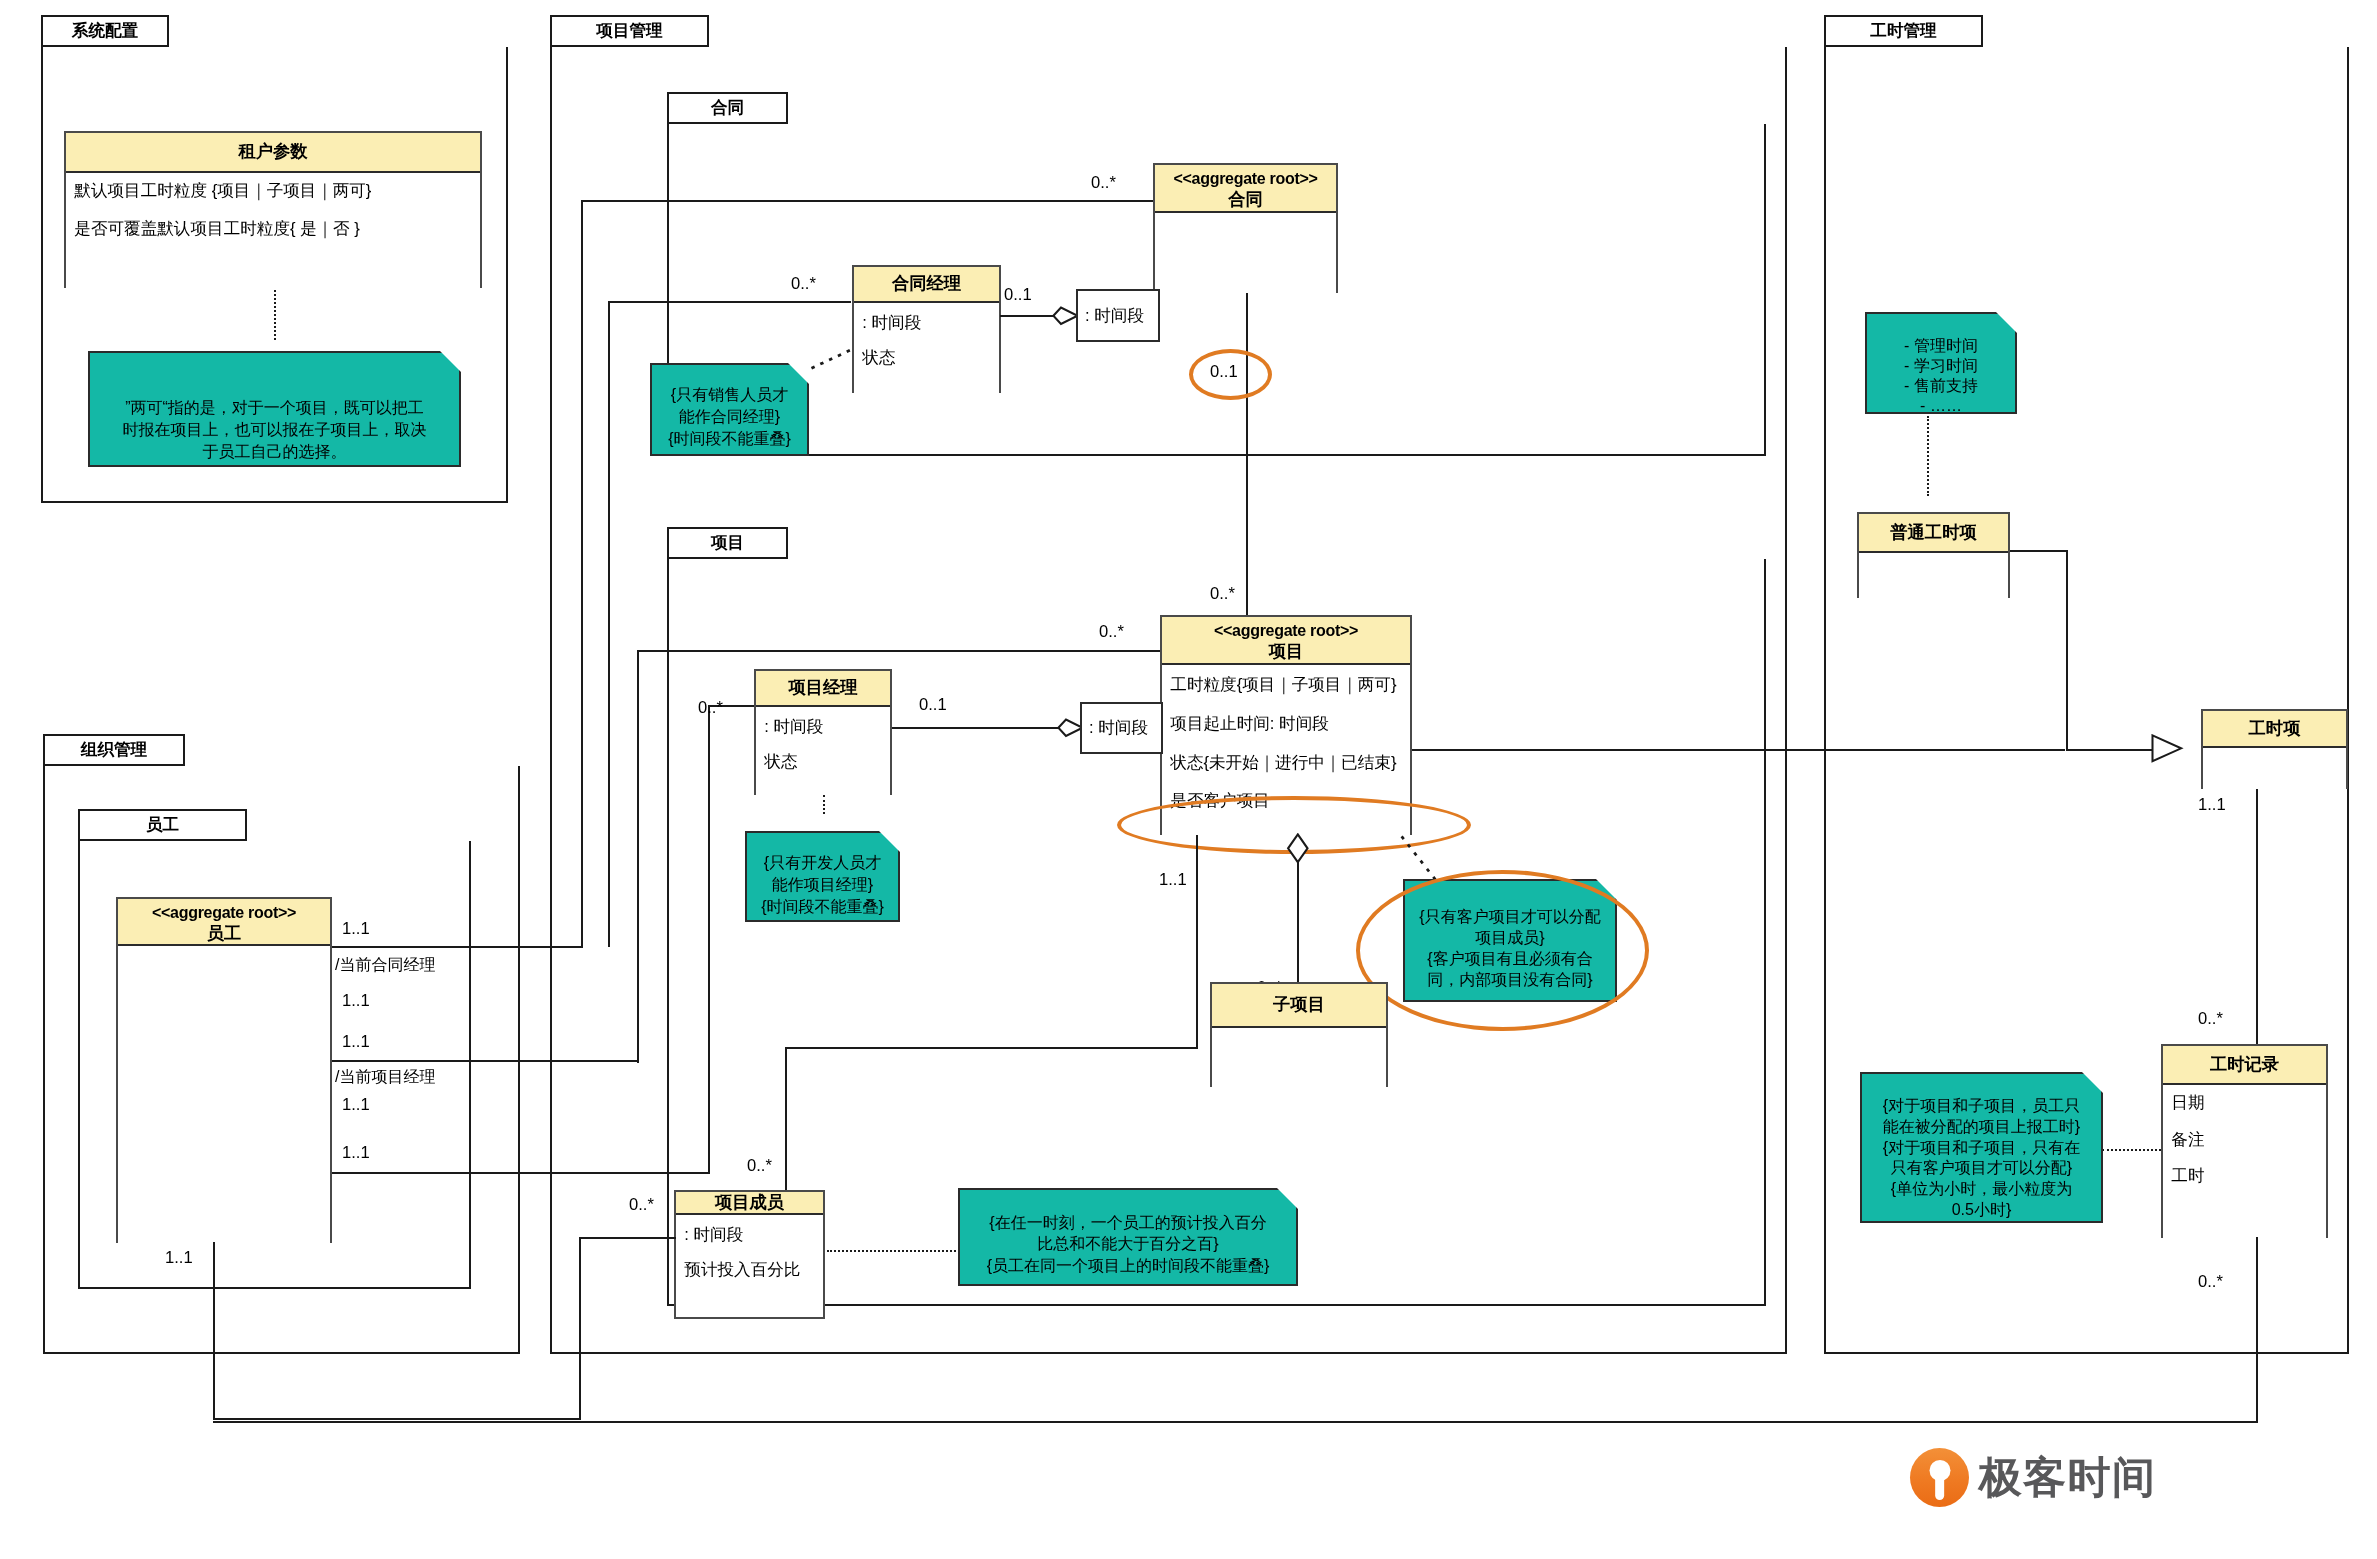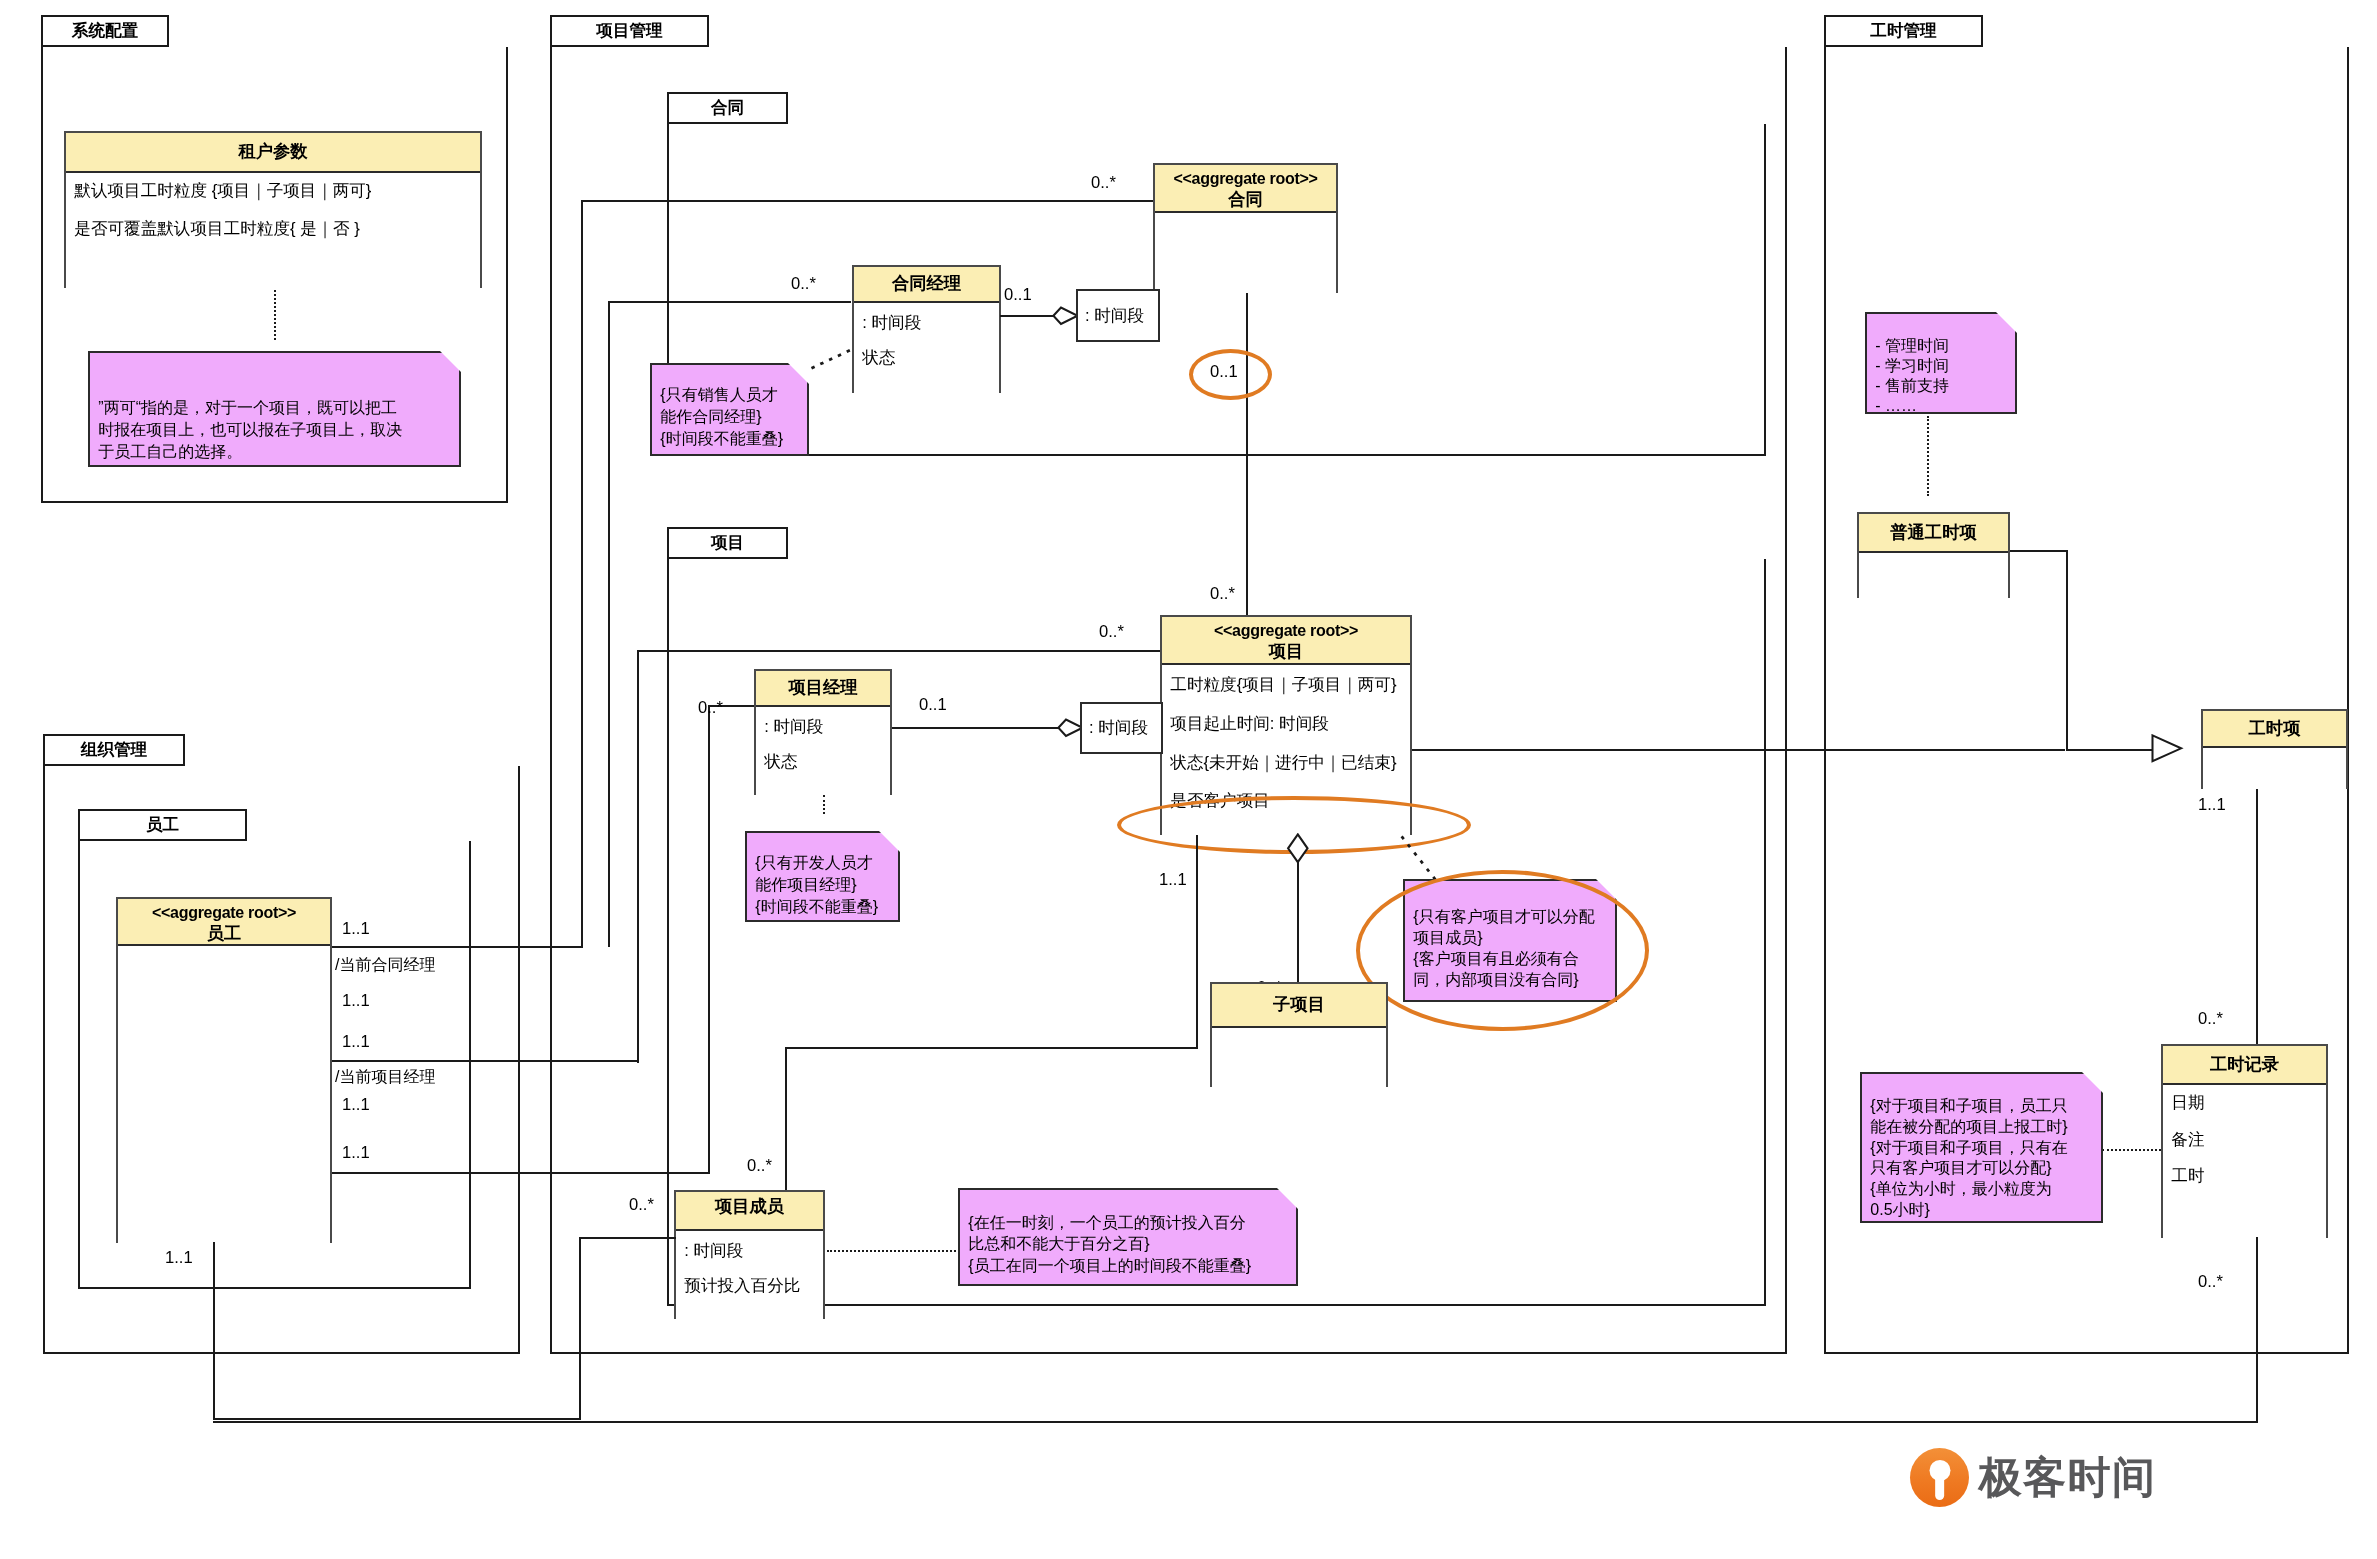--- a/index.html
+++ b/index.html
@@ -17,22 +17,22 @@
   .cls-hdr .cname{display:block;font-size:17.3px;}
   .cls-body{box-sizing:border-box;background:#ffffff;padding:8.3px 8.3px;}
   .attr{font-size:16.6px;color:#000;line-height:1.2;margin:0 0 18px 0;white-space:nowrap;}
   .attr:last-child{margin-bottom:0;}
 
   
   .plainbox{position:absolute;box-sizing:border-box;border:2.1px solid #2b2b2b;background:#ffffff;
             display:flex;align-items:center;font-size:16.6px;color:#000;padding-left:7px;white-space:nowrap;}
 
   
-  .note{position:absolute;box-sizing:border-box;background:#f0abfc;border:2.1px solid #2b2b2b;
-        color:#000;font-size:16px;line-height:1.38;padding:7px 8.3px;}
+  .note{position:absolute;box-sizing:border-box;background:#14b8a6;border:2.1px solid #2b2b2b;
+        color:#000;font-size:16px;line-height:1.38;padding:7px 8.3px;text-align:center;}
   .note .foldtri{position:absolute;top:-2.1px;right:-2.1px;width:0;height:0;
         border-left:21px solid transparent;border-top:21px solid #ffffff;}
 
   
   .ln{position:absolute;background:#1a1a1a;}
   .lnh{height:2.1px;}
   .lnv{width:2.1px;}
   .dot-v{position:absolute;width:0;border-left:2.8px dotted #1a1a1a;}
   .dot-h{position:absolute;height:0;border-top:2.8px dotted #1a1a1a;}
   .dot-d{position:absolute;}
@@ -236,21 +236,21 @@
   <div class="mult" style="left:1257px;top:978px;">0..*</div>
 
   <div class="cls" style="left:1210px;top:982px;width:178px;height:105px;">
     <div class="cls-hdr" style="height:44px;display:flex;align-items:center;justify-content:center;">
       <span class="cname">子项目</span>
     </div>
     <div class="cls-body" style="height:61px;"></div>
   </div>
 
   <div class="cls" style="left:674px;top:1190px;width:151px;height:129px;">
-    <div class="cls-hdr" style="height:39px;display:flex;align-items:flex-start;justify-content:center;">
+    <div class="cls-hdr" style="height:23px;display:flex;align-items:center;justify-content:center;">
       <span class="cname">项目成员</span>
     </div>
     <div class="cls-body" style="height:90px;padding-top:9.7px;">
       <div class="attr" style="margin-bottom:15px;">: 时间段</div>
       <div class="attr">预计投入百分比</div>
     </div>
   </div>
   <div class="mult" style="left:747px;top:1156px;">0..*</div>
 
   <div class="ln lnh" style="left:579px;top:1237px;width:97px;"></div>

